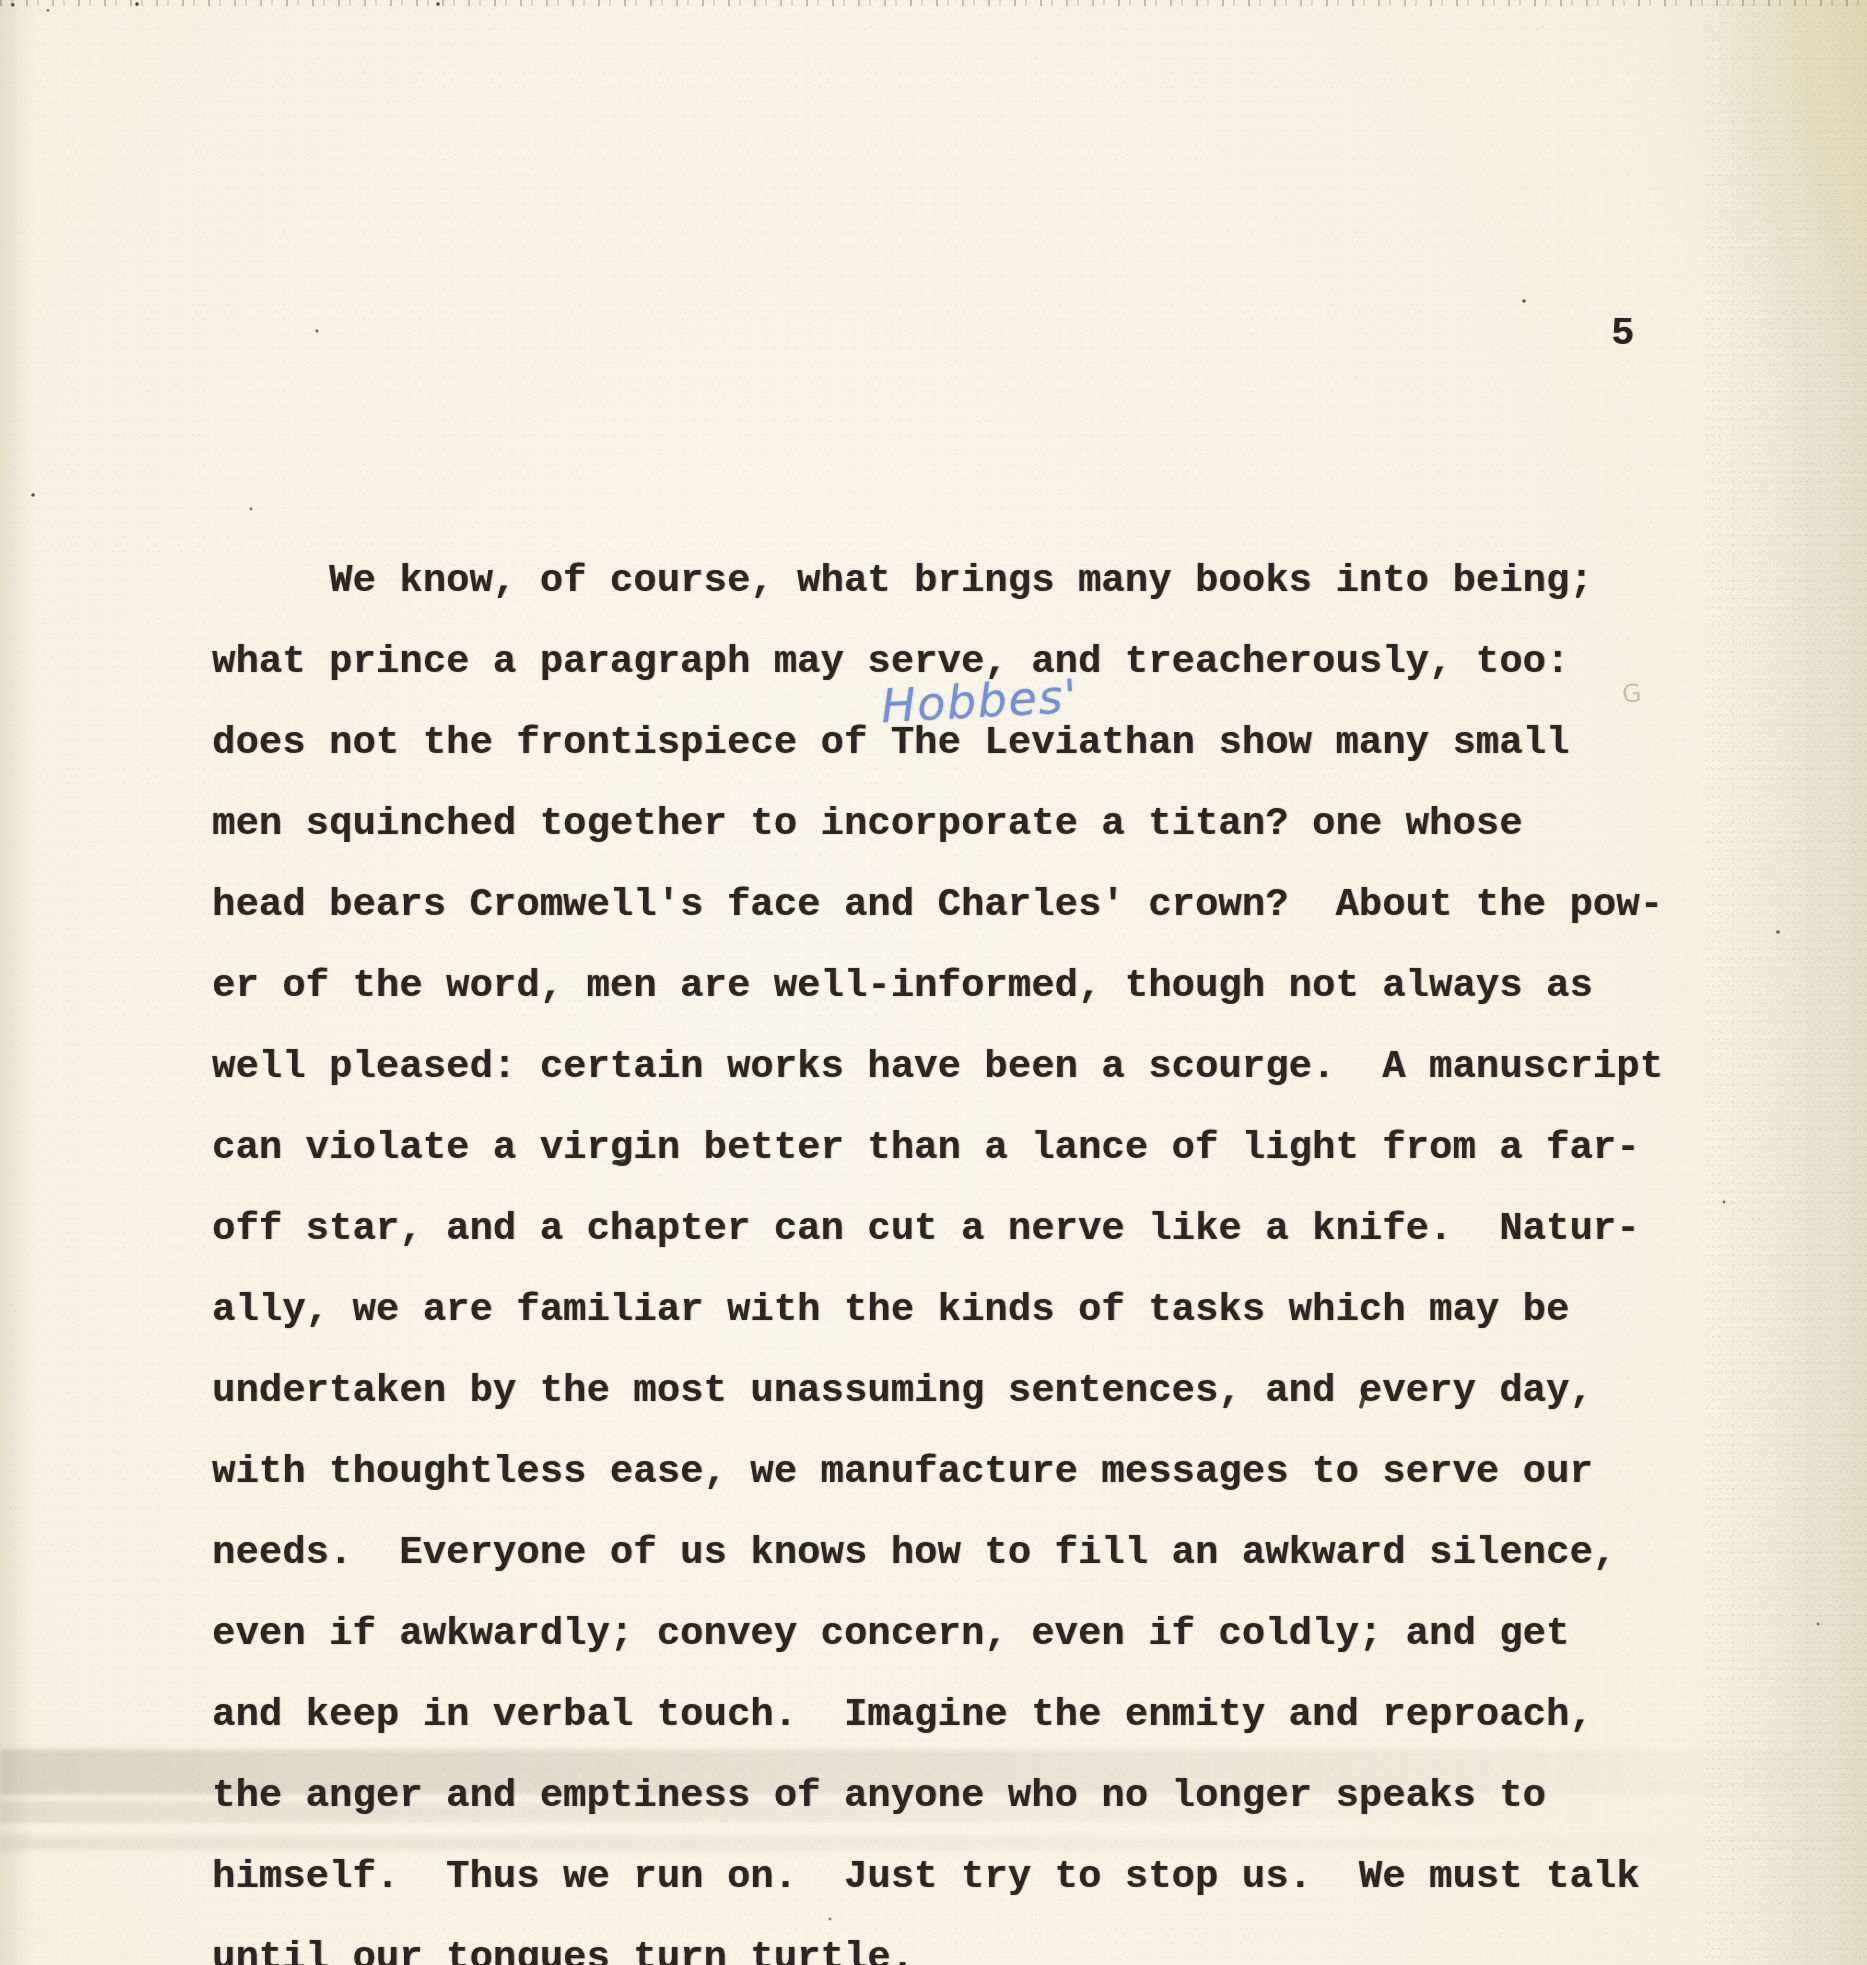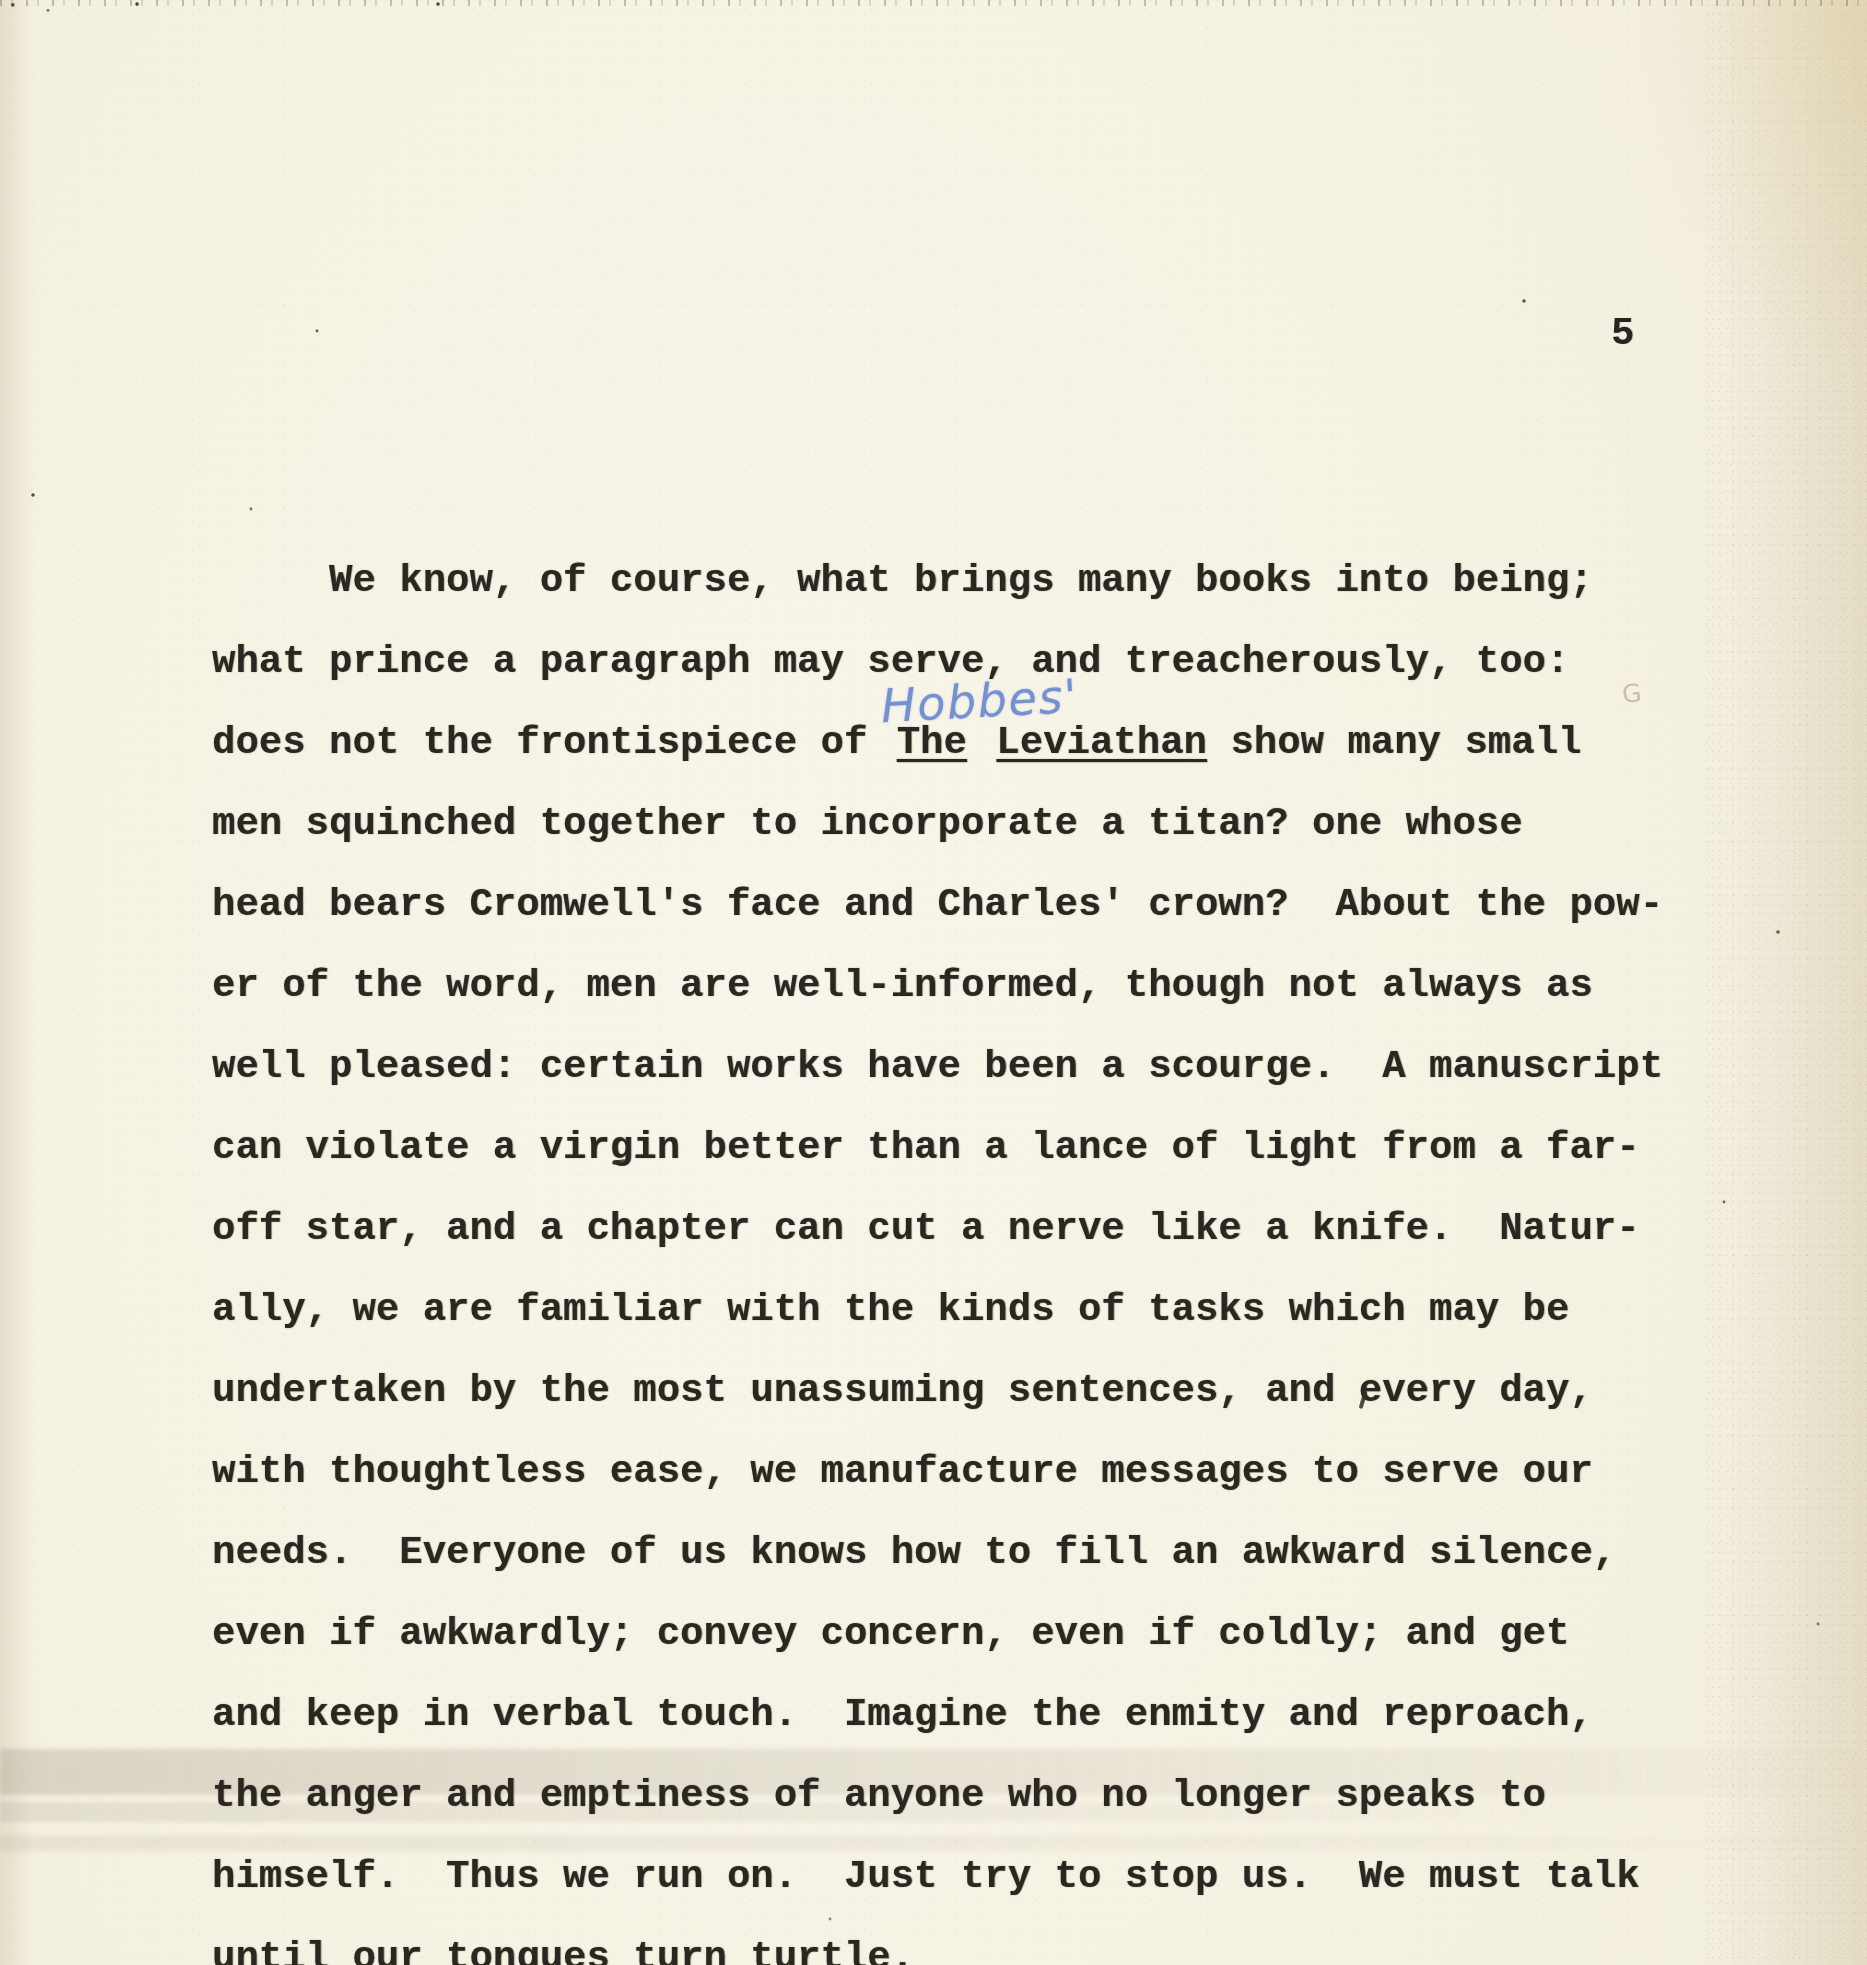--- a/index.html
+++ b/index.html
@@ -85,24 +85,22 @@
   }
 
   .typed {
     position: absolute; left: 212px; top: 541px;
     font-size: 39px; line-height: 81px; font-weight: 700;
     color: #2b2720; white-space: pre;
     text-shadow: 0.8px 0.4px 0.8px rgba(43,39,32,0.35), 0 0 1.6px rgba(43,39,32,0.25);
   }
   .typed .line { height: 81px; }
   .underlined {
-    text-decoration: underline;
     text-decoration-thickness: 3.1px;
     text-underline-offset: 5.9px;
-    margin-left: 6px;
   }
 
   .page-number {
     position: absolute; left: 1611px; top: 312px;
     font-size: 39px; font-weight: 700; color: #282420;
     text-shadow: 0.8px 0.4px 0.8px rgba(43,39,32,0.35);
   }
 
   .annotation {
     position: absolute; left: 881px; top: 674px;

